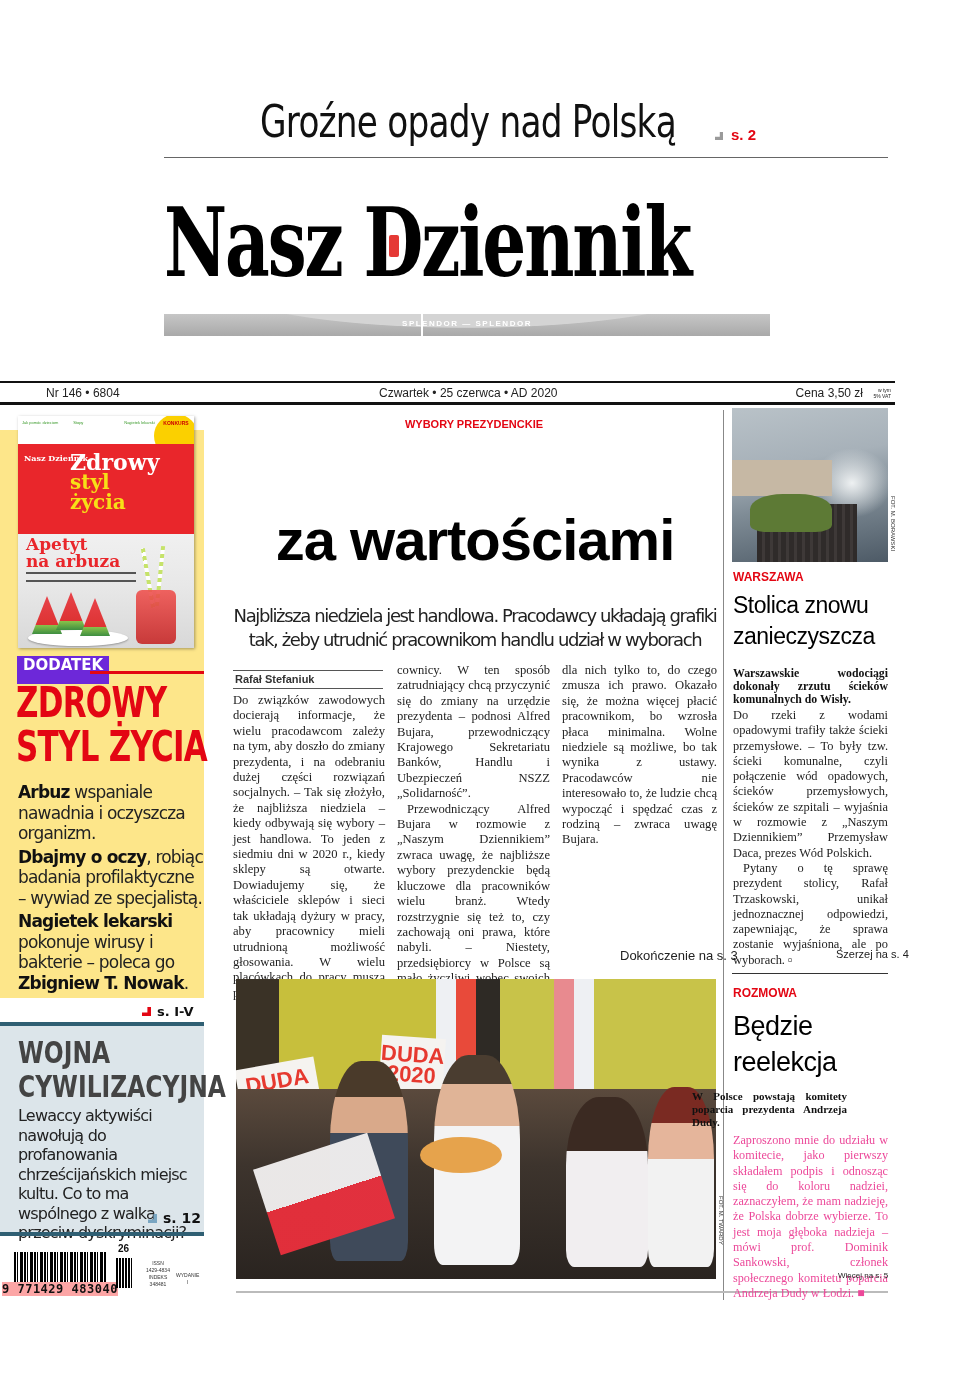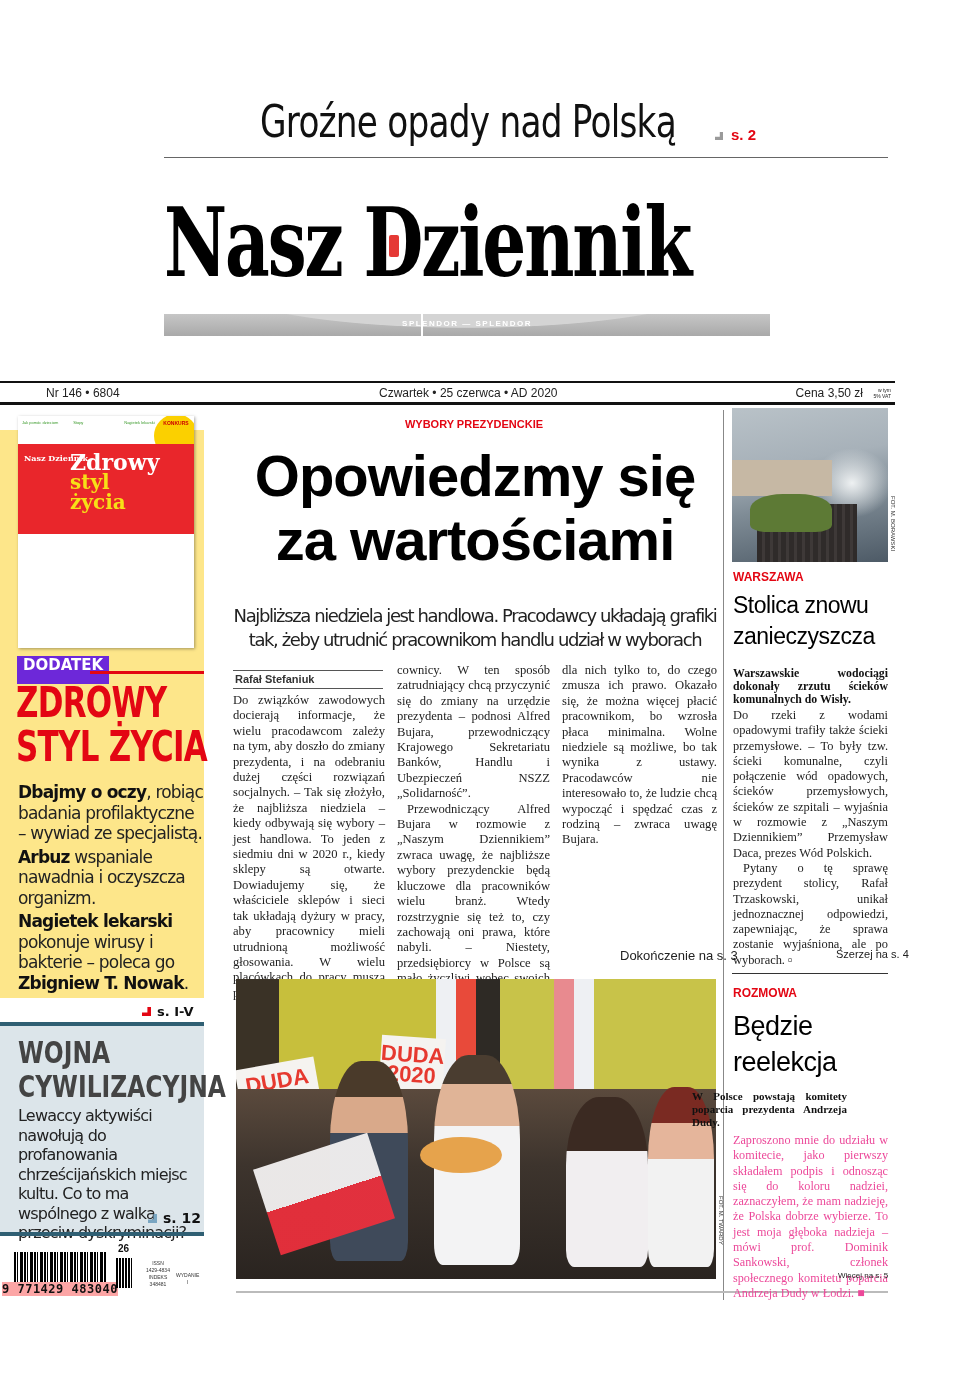--- a/index.html
+++ b/index.html
@@ -164,27 +164,38 @@
     <span>Jak pomóc dzieciom</span>
     <span>Stopy</span>
     <span>Nagietek lekarski</span>
   </div>
   <div class="cover-konkurs">KONKURS</div>
   <div class="cover-red">
     <div class="cover-logo">Nasz Dziennik</div>
     <div class="cover-z1">Zdrowy</div>
     <div class="cover-z2"><span>styl</span><br><span>życia</span></div>
   </div>
+  <div class="cover-photo">
+    <div class="cover-apetyt"><span>Apetyt</span><br><span>na arbuza</span></div>
+    <div class="cover-lines"></div>
+    <div class="plate"></div>
+    <div class="melon" style="left:14px;top:62px;"></div>
+    <div class="melon" style="left:38px;top:58px;"></div>
+    <div class="melon" style="left:62px;top:64px;"></div>
+    <div class="straw" style="left:128px;top:14px;transform:rotate(-10deg);"></div>
+    <div class="straw" style="left:140px;top:12px;transform:rotate(6deg);"></div>
+    <div class="jar"></div>
+  </div>
 </div>
 <div class="dodatek">DODATEK</div>
 <div class="dodatek-line"></div>
 <div class="supp-title"><span>ZDROWY</span><br><span>STYL ŻYCIA</span></div>
 <div class="supp-items">
+  <p><b>Arbuz</b><span> wspaniale nawadnia i oczyszcza organizm.</span></p>
   <p><b>Dbajmy o oczy</b><span>, robiąc badania profilaktyczne – wywiad ze specjalistą.</span></p>
-  <p><b>Arbuz</b><span> wspaniale nawadnia i oczyszcza organizm.</span></p>
   <p><b>Nagietek lekarski</b><span> pokonuje wirusy i bakterie – poleca go </span><b>Zbigniew T. Nowak</b><span>.</span></p>
 </div>
 <div class="supp-ref"><span class="red-arrow"></span><span>s. I-V</span></div>
 <div class="blue-rule"></div>
 
 <div class="rail-blue"></div>
 <div class="wojna-title"><span>WOJNA</span><br><span>CYWILIZACYJNA</span></div>
 <div class="wojna-text">Lewaccy aktywiści nawołują do profanowania chrześcijańskich miejsc kultu. Co to ma wspólnego z walką przeciw dyskryminacji?</div>
 <div class="wojna-ref"><span class="blue-arrow"></span><span>s. 12</span></div>
 <div class="blue-rule2"></div>
@@ -198,21 +209,21 @@
   <span>1429-4834</span><br>
   <span>INDEKS</span><br>
   <span>348481</span>
 </div>
 <div class="wydanie">
   <span>WYDANIE</span><br>
   <span>I</span>
 </div>
 
 <div class="kicker">WYBORY PREZYDENCKIE</div>
-<div class="lead-title"><span>Opowiedzmy się</span><br><span>za wartościami</span></div>
+<div class="lead-title"><br><span>za wartościami</span></div>
 <div class="lead-sub">Najbliższa niedziela jest handlowa. Pracodawcy układają grafiki tak, żeby utrudnić pracownikom handlu udział w wyborach</div>
 
 <div class="byline-rule-top"></div>
 <div class="byline">Rafał Stefaniuk</div>
 <div class="byline-rule-bot"></div>
 
 <div class="col col1">
   <p>Do związków zawodowych docierają informacje, że wielu pracodawcom zależy na tym, aby doszło do zmiany prezydenta, i na odebraniu dużej części rozwiązań socjalnych. – Tak się złożyło, że najbliższa niedziela – kiedy odbywają się wybory – jest handlowa. To jeden z siedmiu dni w 2020 r., kiedy sklepy są otwarte. Dowiadujemy się, że właściciele sklepów i sieci tak układają dyżury w pracy, aby pracownicy mieli utrudnioną możliwość głosowania. W wielu placówkach do pracy muszą przyjść wszyscy pra-</p>
 </div>
 <div class="col col2">

